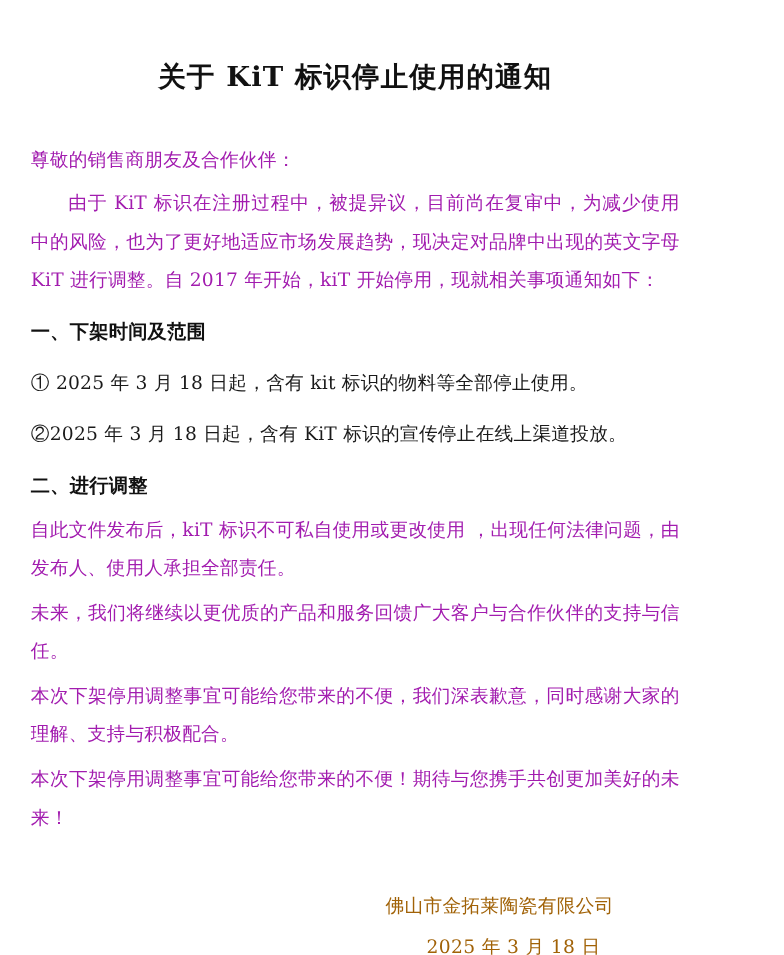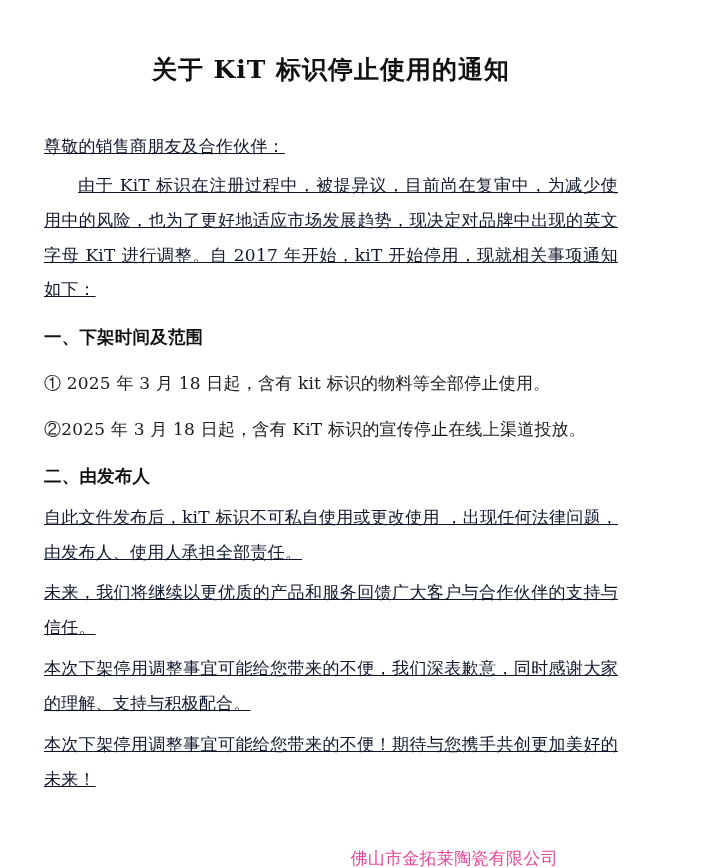--- a/index.html
+++ b/index.html
@@ -11,21 +11,21 @@
     width: 713px;
     height: 868px;
     font-family: "DejaVu Serif", "Liberation Serif", serif;
     color: #1a1a1a;
     overflow: hidden;
   }
   .page {
     width: 646px;
     height: 868px;
     box-sizing: border-box;
-    padding: 34px 28px 0 44px;
+    padding: 34px 28px 0 28px;
     position: relative;
     background: #ffffff;
   }
   .doc-title {
     text-align: center;
     font-size: 25px;
     font-weight: bold;
     letter-spacing: 1px;
     margin: 18px 0 0 0;
     line-height: 1.4;
@@ -34,22 +34,21 @@
   }
   .body-block {
     margin-top: 42px;
   }
   p.para {
     font-size: 17px;
     line-height: 2.05;
     margin: 0 0 6px 0;
     text-align: justify;
     letter-spacing: 0.2px;
-    color: #0f172a;
-    text-decoration: underline;
+    color: #a21caf;
   }
   p.salutation {
     margin-bottom: 4px;
   }
   p.indent {
     text-indent: 2em;
   }
   h2.section {
     font-size: 17.5px;
     font-weight: bold;
@@ -66,21 +65,21 @@
   }
   .signature {
     margin-top: 44px;
     text-align: right;
     padding-right: 60px;
   }
   .signature .line {
     font-size: 17px;
     line-height: 2.2;
     letter-spacing: 0.3px;
-    color: #ec4899;
+    color: #a16207;
   }
   .signature .date {
     padding-right: 12px;
   }
 </style>
 </head>
 <body>
 
 <div class="page">
 
@@ -89,21 +88,21 @@
   <div class="body-block">
 
     <p class="para salutation">尊敬的销售商朋友及合作伙伴：</p>
 
     <p class="para indent">由于 KiT 标识在注册过程中，被提异议，目前尚在复审中，为减少使用中的风险，也为了更好地适应市场发展趋势，现决定对品牌中出现的英文字母 KiT 进行调整。自 2017 年开始，kiT 开始停用，现就相关事项通知如下：</p>
 
     <h2 class="section">一、下架时间及范围</h2>
     <p class="listitem">① 2025 年 3 月 18 日起，含有 kit 标识的物料等全部停止使用。</p>
     <p class="listitem">②2025 年 3 月 18 日起，含有 KiT 标识的宣传停止在线上渠道投放。</p>
 
-    <h2 class="section">二、由发布人</h2>
+    <h2 class="section">二、进行调整</h2>
     <p class="para">自此文件发布后，kiT 标识不可私自使用或更改使用 ，出现任何法律问题，由发布人、使用人承担全部责任。</p>
     <p class="para">未来，我们将继续以更优质的产品和服务回馈广大客户与合作伙伴的支持与信任。</p>
     <p class="para">本次下架停用调整事宜可能给您带来的不便，我们深表歉意，同时感谢大家的理解、支持与积极配合。</p>
     <p class="para">本次下架停用调整事宜可能给您带来的不便！期待与您携手共创更加美好的未来！</p>
 
     <div class="signature">
       <div class="line">佛山市金拓莱陶瓷有限公司</div>
       <div class="line date">2025 年 3 月 18 日</div>
     </div>
 

